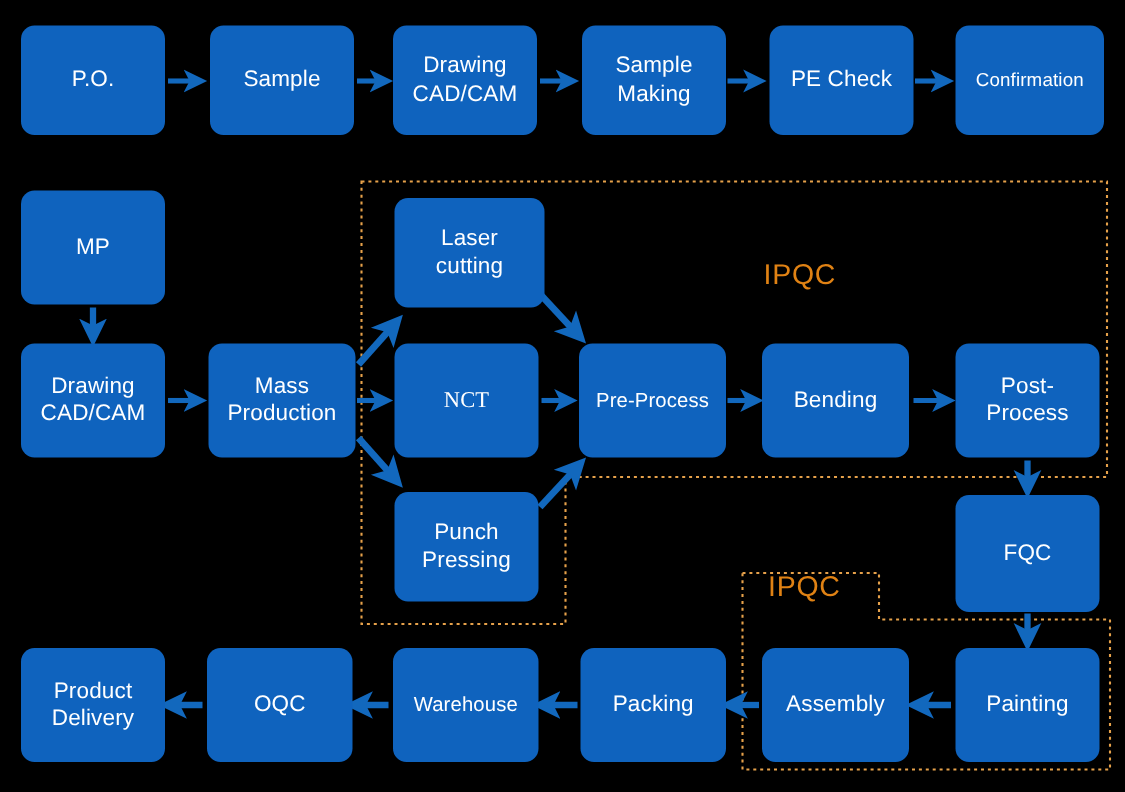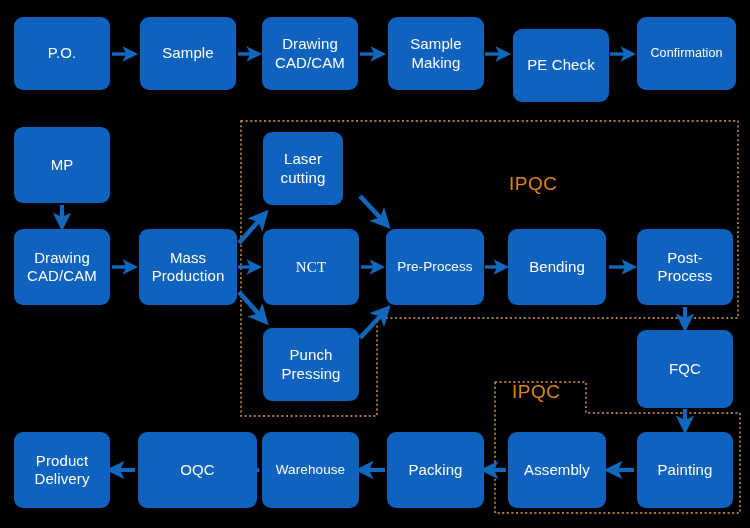--- a/index.html
+++ b/index.html
@@ -161,21 +161,21 @@
     </span>
   </div>
 
   <div class="node" style="left:388px; top:17px; width:96px; height:73px;">
     <span class="lbl">
       <span>Sample</span>
       <span>Making</span>
     </span>
   </div>
 
-  <div class="node" style="left:513px; top:29px; width:96px; height:73px;">
+  <div class="node" style="left:513px; top:17px; width:96px; height:73px;">
     <span class="lbl">
       <span>PE Check</span>
     </span>
   </div>
 
   <div class="node xs" style="left:637px; top:17px; width:99px; height:73px;">
     <span class="lbl">
       <span>Confirmation</span>
     </span>
   </div>
@@ -193,21 +193,21 @@
     </span>
   </div>
 
   <div class="node" style="left:139px; top:229px; width:98px; height:76px;">
     <span class="lbl">
       <span>Mass</span>
       <span>Production</span>
     </span>
   </div>
 
-  <div class="node" style="left:263px; top:132px; width:80px; height:73px;">
+  <div class="node" style="left:263px; top:132px; width:100px; height:73px;">
     <span class="lbl">
       <span>Laser</span>
       <span>cutting</span>
     </span>
   </div>
 
   <div class="node" style="left:263px; top:229px; width:96px; height:76px;font-family:Liberation Serif, serif;">
     <span class="lbl">
       <span>NCT</span>
     </span>
@@ -262,21 +262,21 @@
       <span>Packing</span>
     </span>
   </div>
 
   <div class="node sm" style="left:262px; top:432px; width:97px; height:76px;">
     <span class="lbl">
       <span>Warehouse</span>
     </span>
   </div>
 
-  <div class="node" style="left:138px; top:432px; width:119px; height:76px;">
+  <div class="node" style="left:138px; top:432px; width:97px; height:76px;">
     <span class="lbl">
       <span>OQC</span>
     </span>
   </div>
 
   <div class="node" style="left:14px; top:432px; width:96px; height:76px;">
     <span class="lbl">
       <span>Product</span>
       <span>Delivery</span>
     </span>

